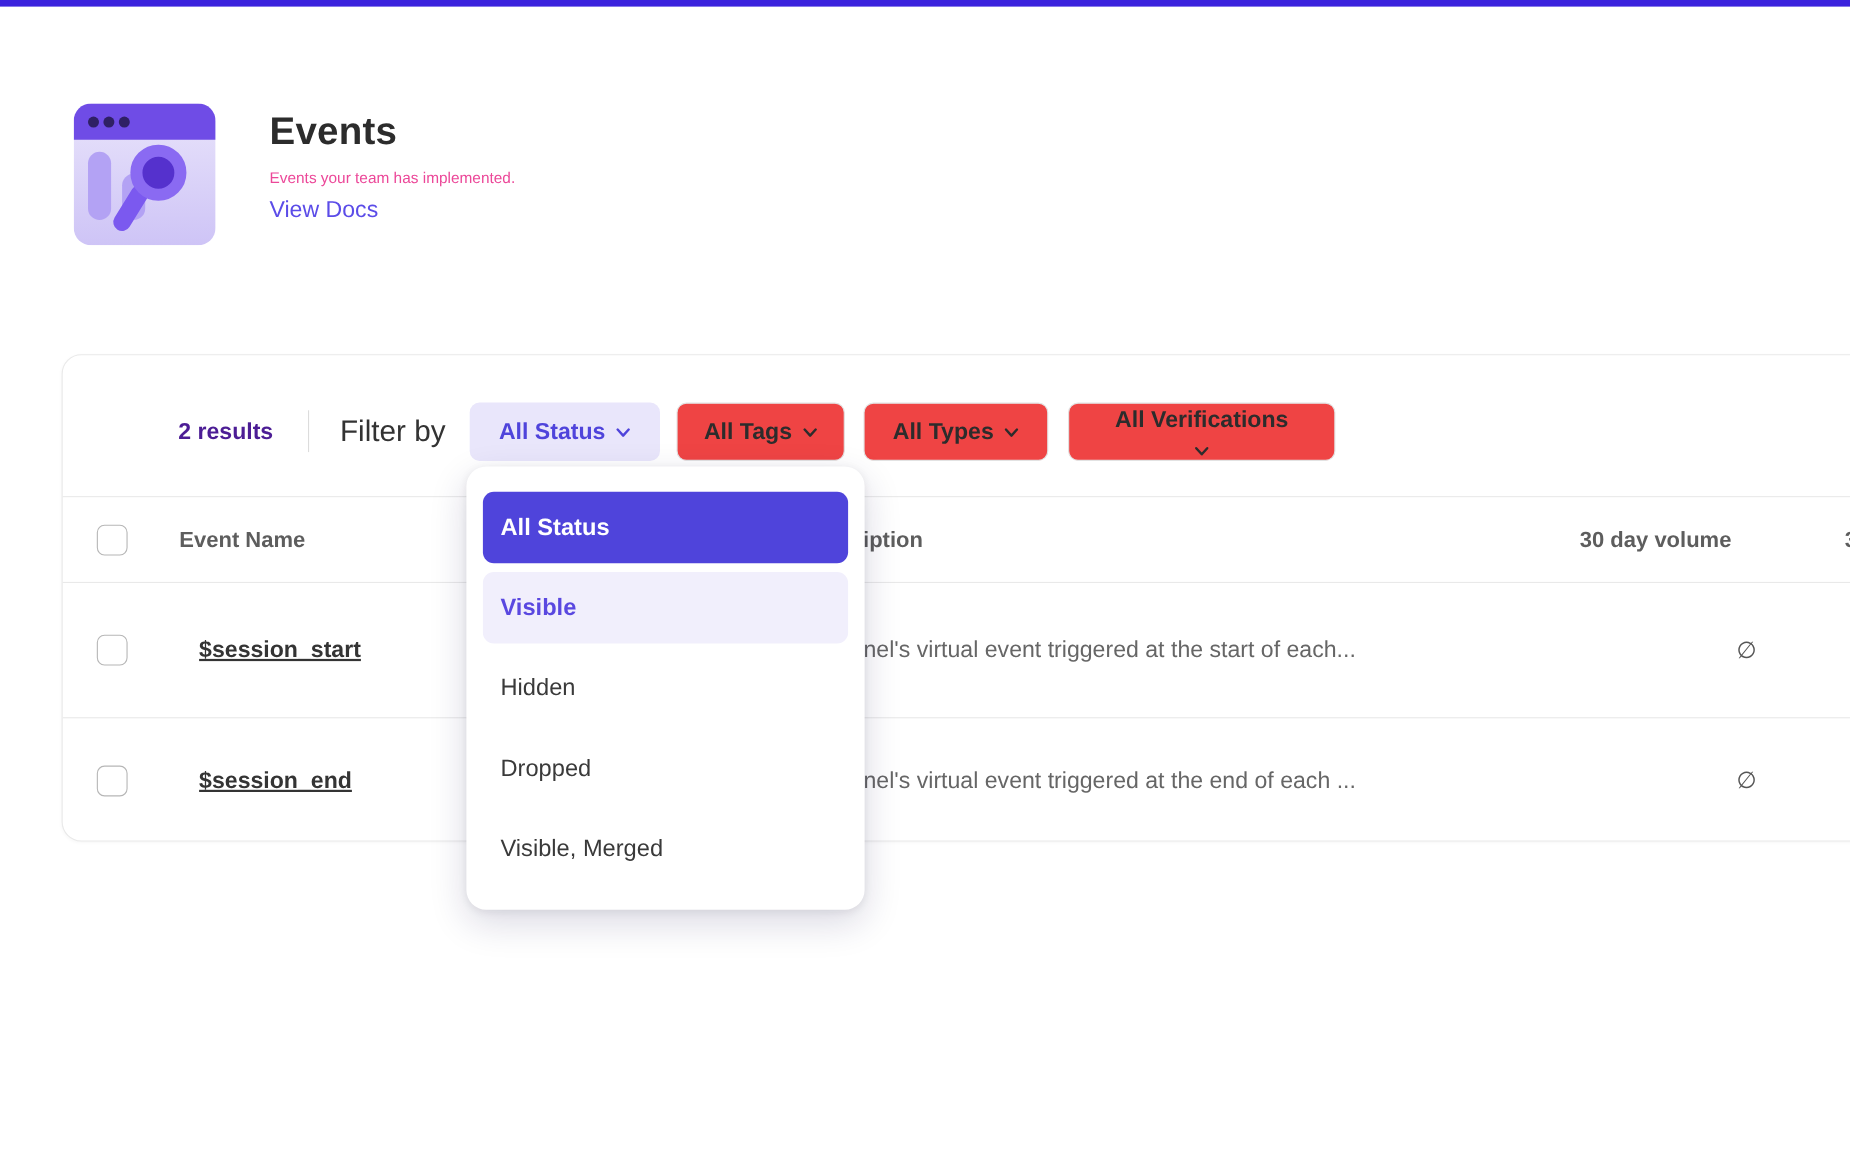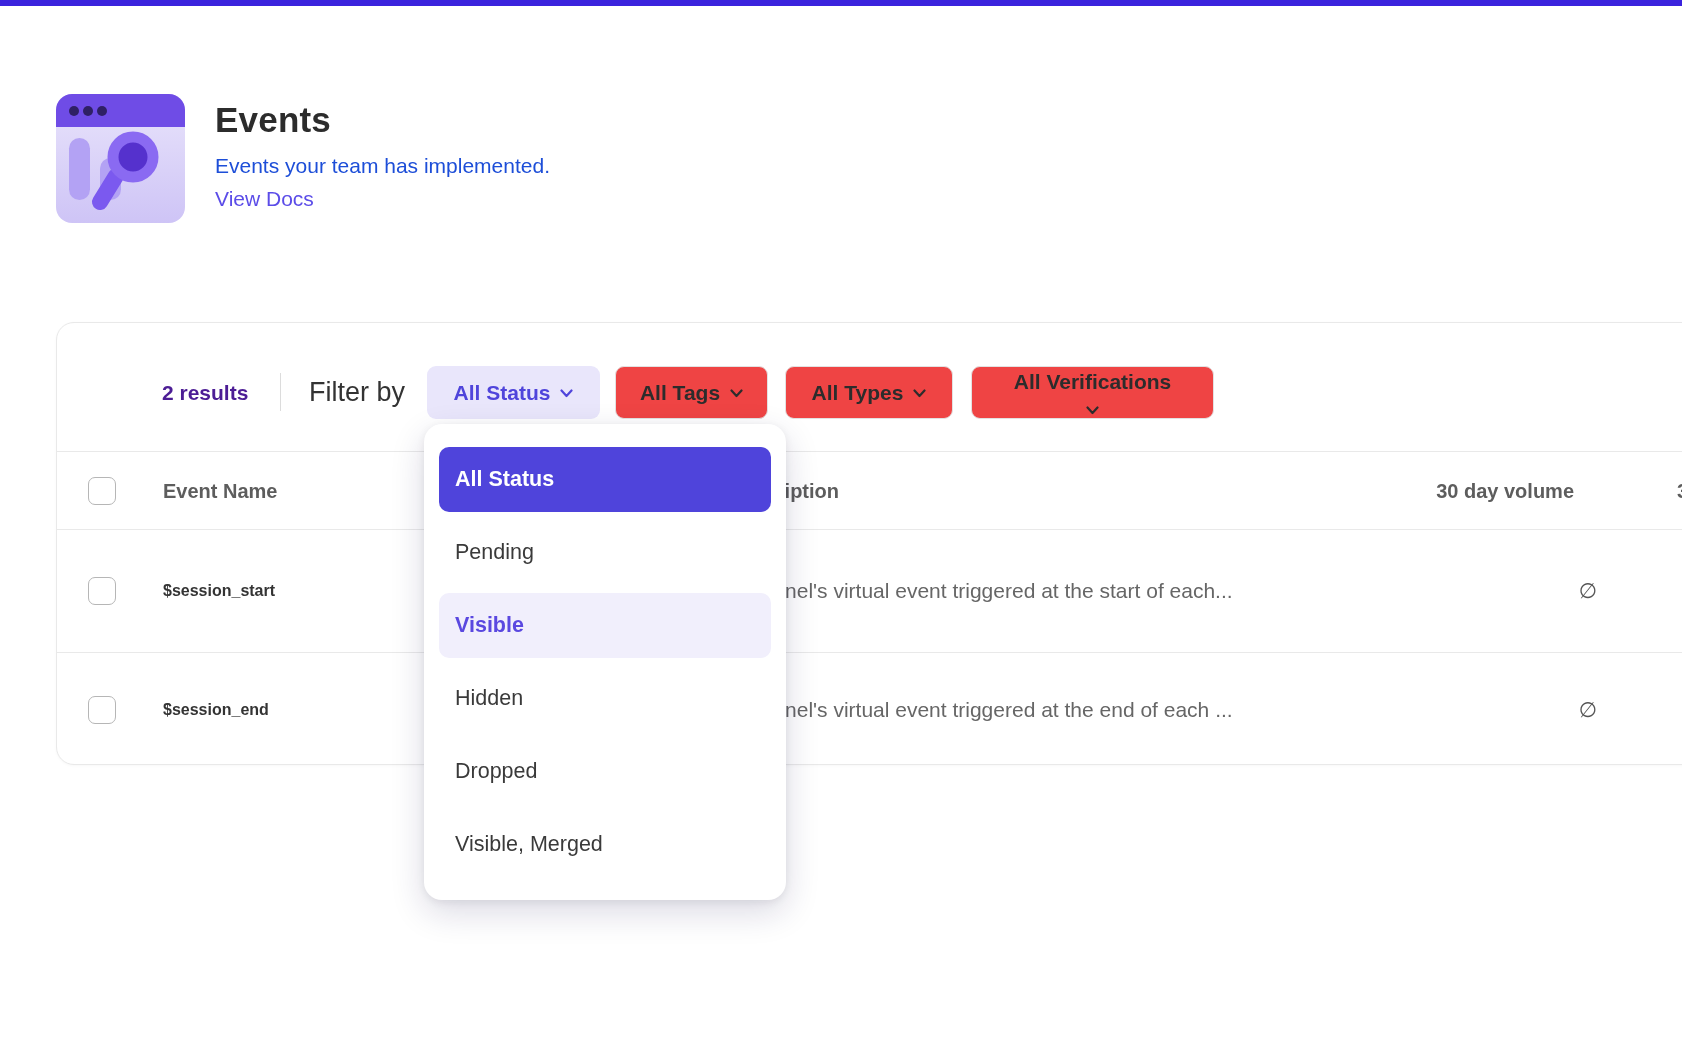--- a/index.html
+++ b/index.html
@@ -3,25 +3,25 @@
 <meta charset="utf-8">
 <style>
   html,body{margin:0;padding:0;}
   body{
     width:1682px;height:1046px;position:relative;overflow:hidden;background:#ffffff;
     font-family:"Liberation Sans", sans-serif;color:#2f2f2f;
   }
   .topbar{position:absolute;top:0;left:0;right:0;height:6px;background:var(--topbar,#3b23dd);}
 
   
-  .page-header{position:absolute;left:56px;top:94px;display:flex;gap:30px;}
+  .page-header{position:absolute;left:67px;top:94px;display:flex;gap:49px;}
   .app-icon{width:129px;height:129px;flex:0 0 auto;}
   .header-text{padding-top:6px;}
   .title{font-size:35px;font-weight:700;color:#2c2c2c;letter-spacing:.2px;line-height:1.15;}
-  .subtitle{font-size:21px;color:#1d4ed8;margin-top:13px;line-height:1.2;}
+  .subtitle{font-size:14px;color:#ec4899;margin-top:13px;line-height:1.2;}
   .view-docs{font-size:21px;color:var(--link,#5b4ce8);margin-top:9px;font-weight:500;cursor:pointer;width:max-content;}
 
   
   .card{
     position:absolute;left:56px;top:322px;width:1700px;height:443px;background:#fff;
     border:1px solid var(--border,#e9e9e9);border-radius:18px;box-sizing:border-box;
     box-shadow:0 1px 3px rgba(0,0,0,0.03);
   }
 
   
@@ -49,22 +49,22 @@
     font-size:20px;font-weight:700;color:#5d5d5d;white-space:nowrap;}
   .th-name{left:106px;}
   .th-desc{left:672px;}
   .th-vol{left:1200px;width:317px;justify-content:flex-end;}
   .th-last{left:1584px;margin-left:36px;}
 
   .row{position:absolute;left:0;right:0;}
   .row1{top:207px;height:122px;}
   .row2{top:329px;height:114px;border-top:1px solid var(--border,#e9e9e9);box-sizing:border-box;}
   .row .checkbox{position:absolute;left:31px;top:50%;margin-top:-14px;}
-  .td-name{position:absolute;left:106px;top:0;bottom:0;display:flex;align-items:center;
-    font-size:16px;font-weight:600;color:#343434;white-space:nowrap;cursor:pointer;}
+  .td-name{position:absolute;left:124px;top:0;bottom:0;display:flex;align-items:center;
+    font-size:21px;font-weight:600;color:#343434;white-space:nowrap;cursor:pointer;text-decoration:underline;}
   .td-desc{position:absolute;left:672px;top:0;bottom:0;display:flex;align-items:center;
     font-size:21px;color:#666;white-space:nowrap;}
   .td-vol{position:absolute;left:1200px;width:340px;top:0;bottom:0;display:flex;align-items:center;
     justify-content:flex-end;font-size:21px;color:#555;}
 
   
   .dropdown{
     position:absolute;left:424px;top:424px;width:362px;background:#fff;border-radius:18px;
     box-shadow:0 12px 34px rgba(25,16,80,0.16),0 2px 8px rgba(0,0,0,0.07);
     padding:19px 0;z-index:10;display:flex;flex-direction:column;box-sizing:border-box;
@@ -155,18 +155,17 @@
   <div class="row row2">
     <div class="checkbox"></div>
     <div class="td-name">$session_end</div>
     <div class="td-desc">Mixpanel's virtual event triggered at the end of each ...</div>
     <div class="td-vol">∅</div>
   </div>
 </div>
 
 <div class="dropdown">
   <div class="dd-item selected">All Status</div>
-  <div class="dd-item">Pending</div>
   <div class="dd-item highlighted">Visible</div>
   <div class="dd-item">Hidden</div>
   <div class="dd-item">Dropped</div>
   <div class="dd-item">Visible, Merged</div>
 </div>
 
 </body></html>

